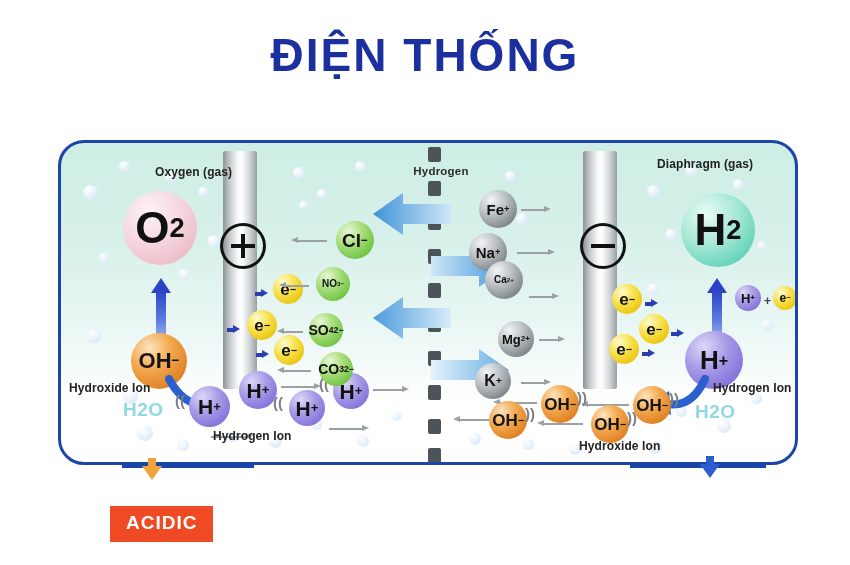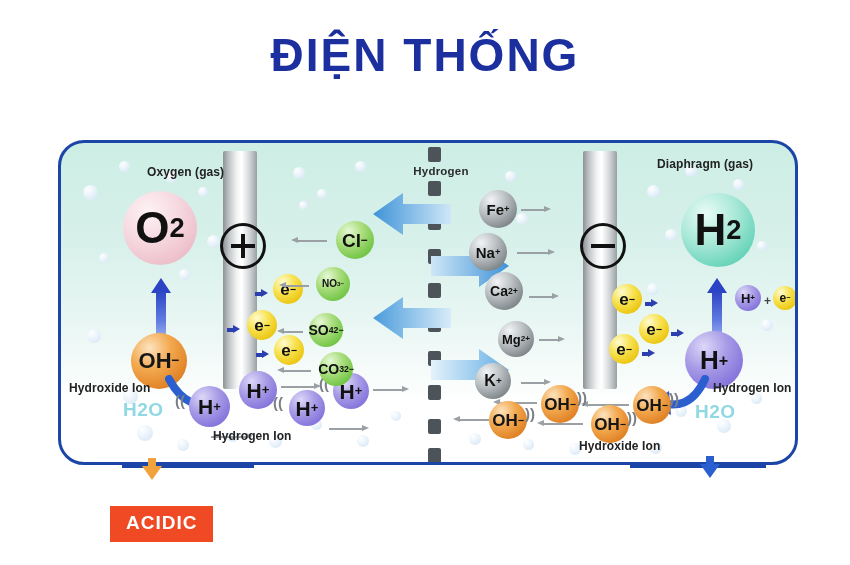--- a/index.html
+++ b/index.html
@@ -270,21 +270,21 @@
           <defs>
               <linearGradient id="gr2" x1="0" y1="0" x2="1" y2="0">
             <stop offset="0" stop-color="#e4f2fb"></stop>
                 <stop offset="1" stop-color="#63aee4"></stop>
           </linearGradient>
             </defs>
           <path d="M78,23 L48,2 L48,13 L0,13 L0,33 L48,33 L48,44 Z" fill="url(#gr2)"></path>
         </svg>
       </div>
 
-      <div class="lbl" style="left:86px;top:22px;">Oxygen (gas)</div>
+      <div class="lbl" style="left:94px;top:22px;">Oxygen (gas)</div>
 
       <div class="bubble b-o2" style="left:62px;top:48px;width:74px;height:74px;">
         <span>O</span>
           <span class="sub">2</span>
       </div>
 
       <div class="uparrow" style="left:90px;top:135px;height:62px;">
         <span class="tip"></span>
         <span class="stem" style="height:50px;"></span>
       </div>
@@ -415,21 +415,21 @@
 
       <div class="bubble b-metal" style="left:408px;top:90px;width:38px;height:38px;font-size:15px;">
         <span>Na</span>
           <span class="sup">+</span>
       </div>
       <div class="garrow right" style="left:456px;top:106px;width:38px;">
           <span class="shaft" style="width:31px;"></span>
           <span class="head"></span>
         </div>
 
-      <div class="bubble b-metal" style="left:424px;top:129px;width:38px;height:38px;font-size:14px;">
+      <div class="bubble b-metal" style="left:424px;top:118px;width:38px;height:38px;font-size:10px;">
         <span>Ca</span>
           <span class="sup">2+</span>
       </div>
       <div class="garrow right" style="left:468px;top:150px;width:30px;">
           <span class="shaft" style="width:23px;"></span>
           <span class="head"></span>
         </div>
 
       <div class="bubble b-metal" style="left:437px;top:178px;width:36px;height:36px;font-size:13px;">
         <span>Mg</span>

